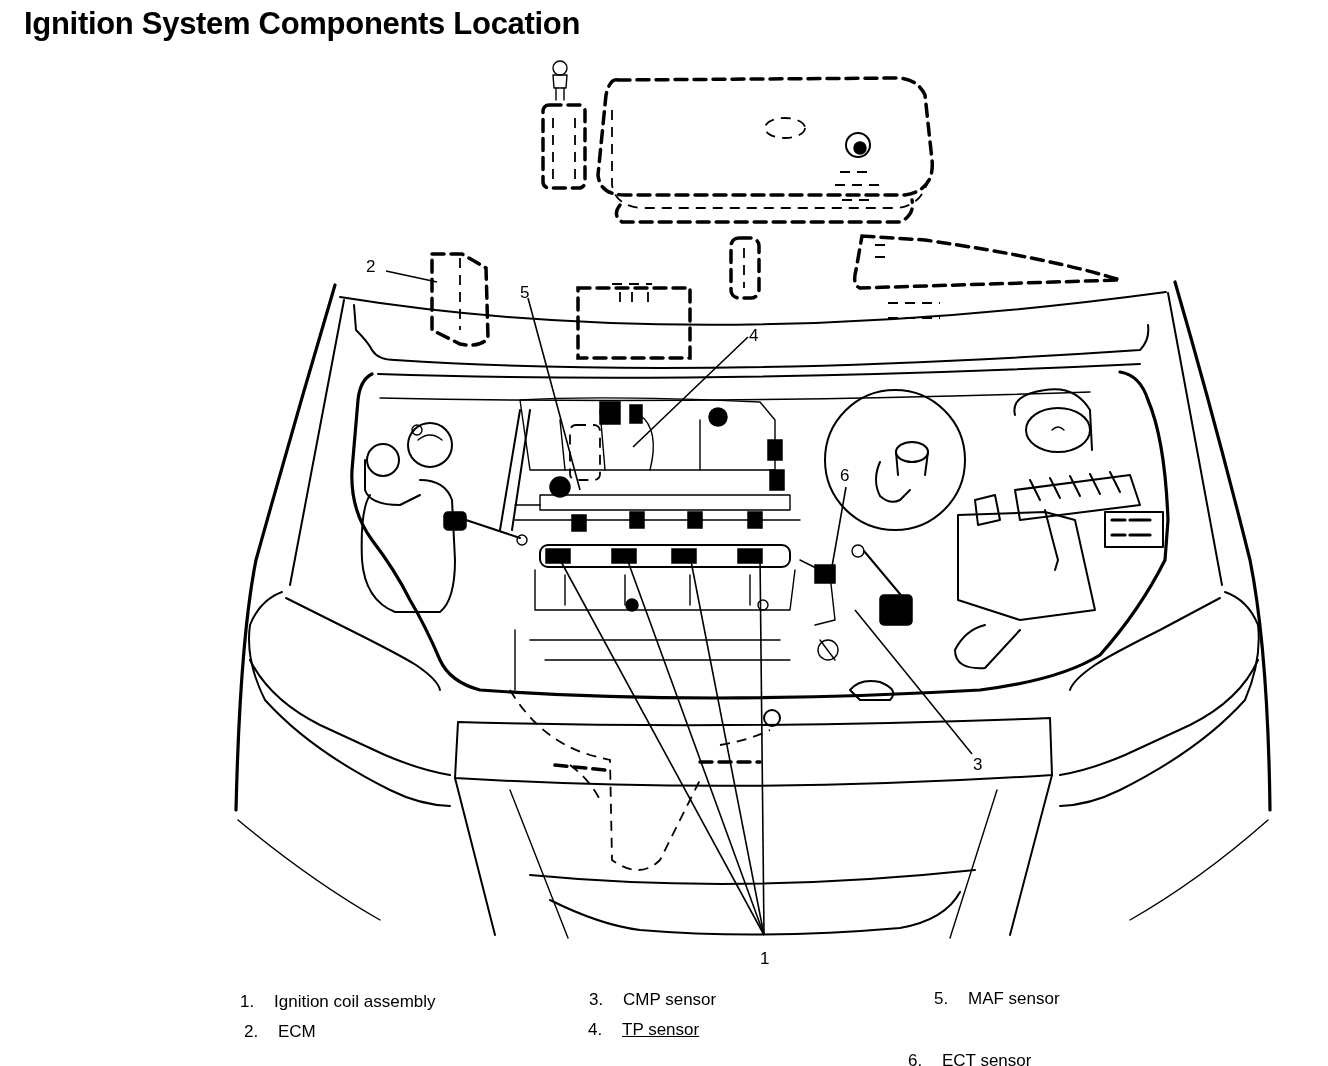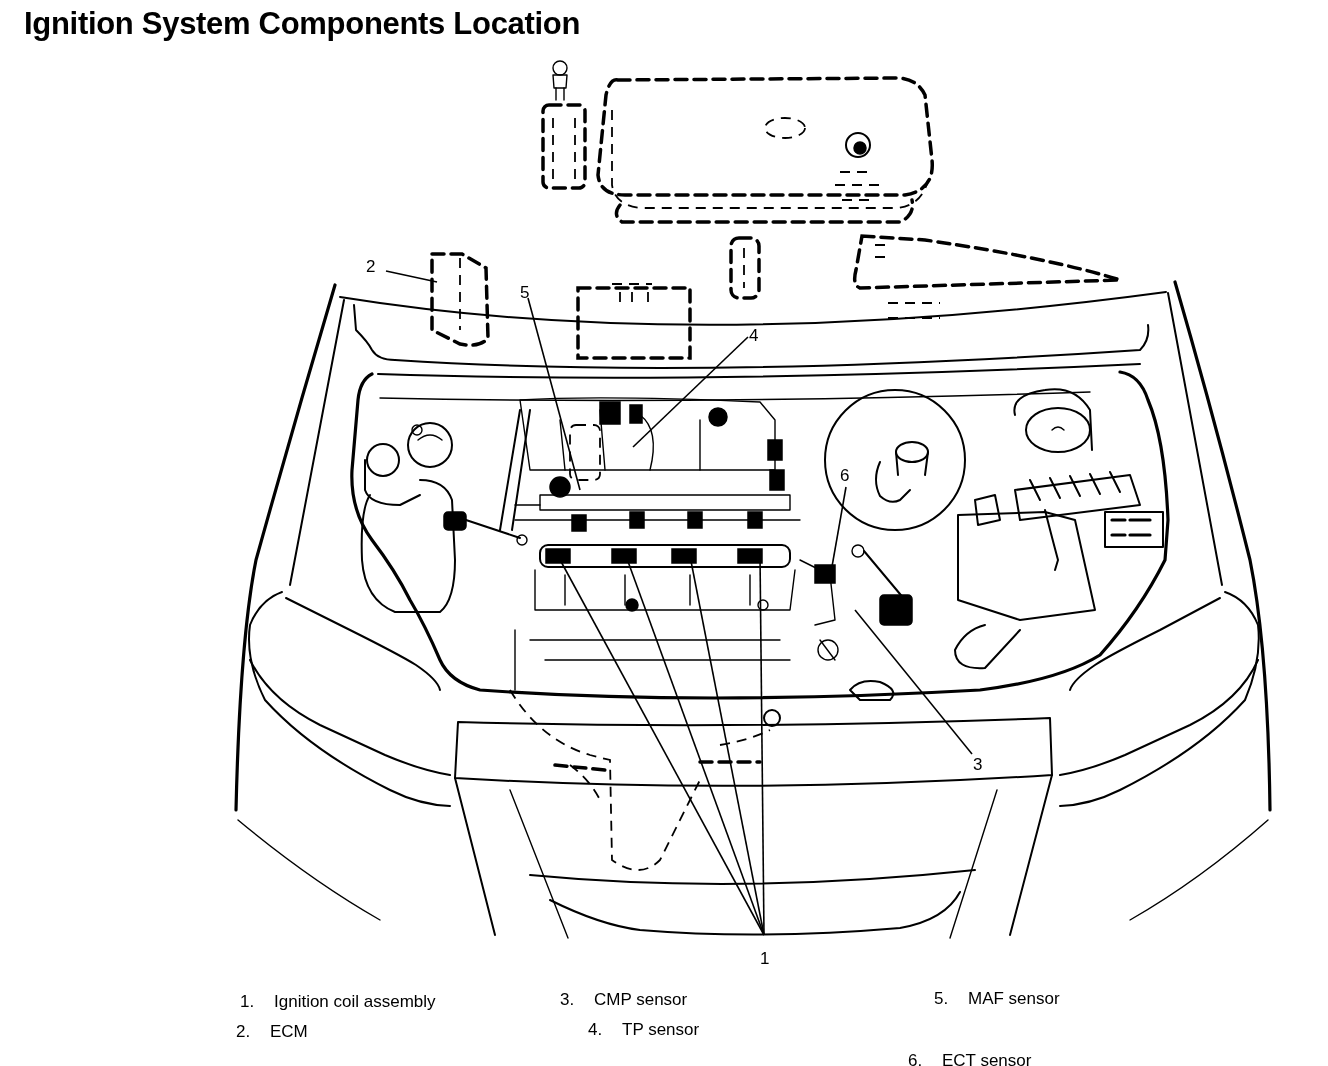--- a/index.html
+++ b/index.html
@@ -190,27 +190,27 @@
     <text x="840" y="481" class="callout">6</text>
     <text x="973" y="770" class="callout">3</text>
     <text x="760" y="964" class="callout">1</text>
   </g>
 </svg>
 
 <div class="legend">
   <div class="legend-item" style="left:240px; top:4px;">
     <span class="num">1.</span><span>Ignition coil assembly</span>
   </div>
-  <div class="legend-item" style="left:236px; top:34px;">
+  <div class="legend-item" style="left:244px; top:34px;">
     <span class="num">2.</span><span>ECM</span>
   </div>
-  <div class="legend-item" style="left:560px; top:2px;">
+  <div class="legend-item" style="left:589px; top:2px;">
     <span class="num">3.</span><span>CMP sensor</span>
   </div>
-  <div class="legend-item" style="left:588px; top:32px;">
+  <div class="legend-item" style="left:588px; top:32px;text-decoration:underline;">
     <span class="num">4.</span><span>TP sensor</span>
   </div>
   <div class="legend-item" style="left:934px; top:1px;">
     <span class="num">5.</span><span>MAF sensor</span>
   </div>
   <div class="legend-item" style="left:908px; top:31px;margin-top:32px;">
     <span class="num">6.</span><span>ECT sensor</span>
   </div>
 </div>
 

